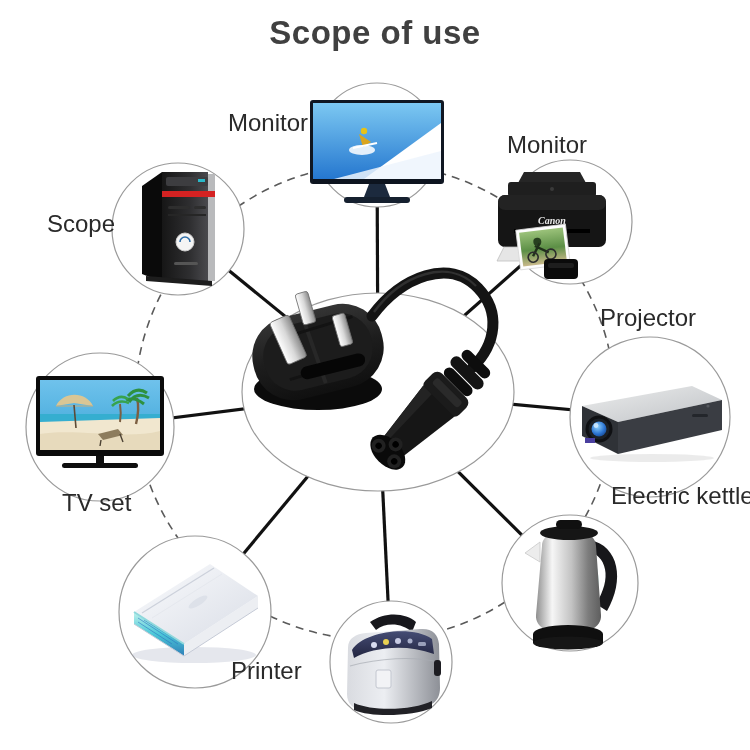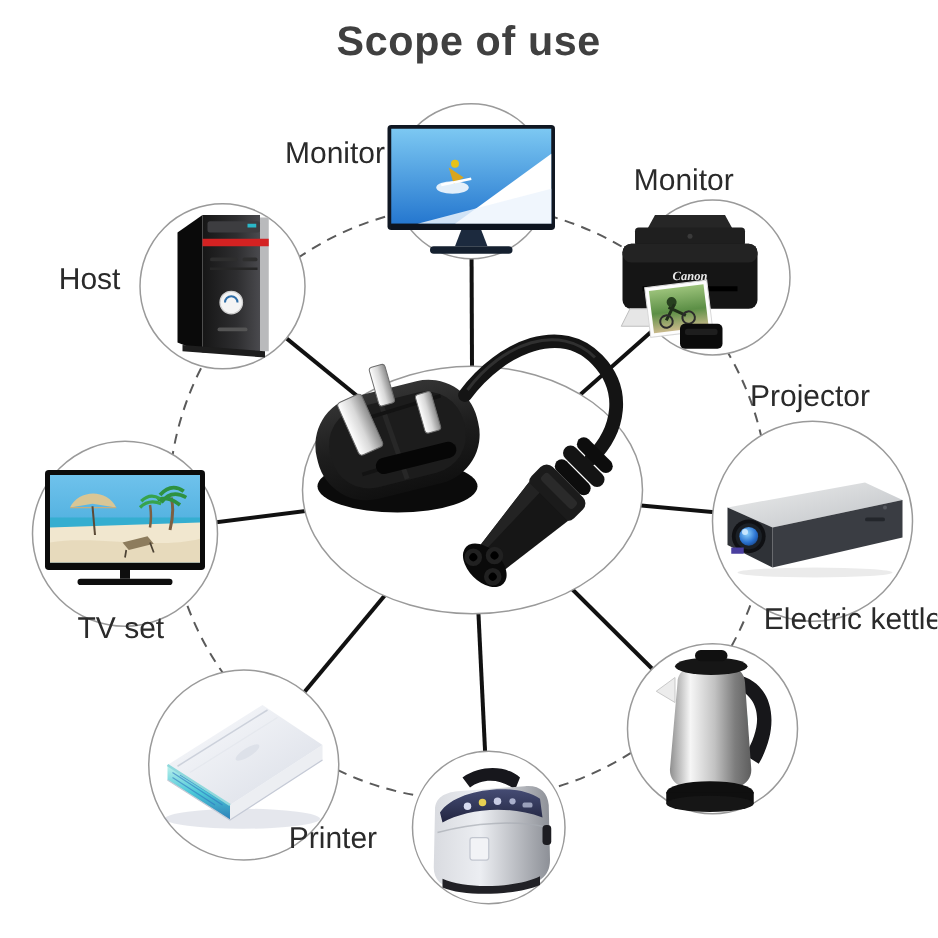--- a/index.html
+++ b/index.html
@@ -295,19 +295,19 @@
       <rect x="84" y="34" width="8" height="4" rx="1.5" fill="#9aa0ba"></rect>
       <path d="M16,58 C45,50 80,48 104,54" stroke="#a8acb4" stroke-width="1.2" fill="none" opacity="0.7"></path>
       <rect x="100" y="52" width="7" height="16" rx="3" fill="#1d1d22"></rect>
       <rect x="42" y="62" width="15" height="18" rx="2" fill="#f2f3f6" stroke="#c2c6cf" stroke-width="1"></rect>
       <path d="M20,95 C40,104 80,102 98,93 L98,100 C80,108 38,110 20,102 Z" fill="#212126"></path>
     </svg>
   </div>
 
   <span class="lbl" style="left:228px;top:110px">Monitor</span>
   <span class="lbl" style="left:507px;top:132px">Monitor</span>
-  <span class="lbl" style="left:47px;top:211px">Host</span>
+  <span class="lbl" style="left:47px;top:211px">Scope</span>
   <span class="lbl" style="left:600px;top:305px">Projector</span>
   <span class="lbl" style="left:62px;top:490px">TV set</span>
   <span class="lbl" style="left:611px;top:483px">Electric kettle</span>
   <span class="lbl" style="left:231px;top:658px">Printer</span>
 
 </div>
 
 </body></html>

